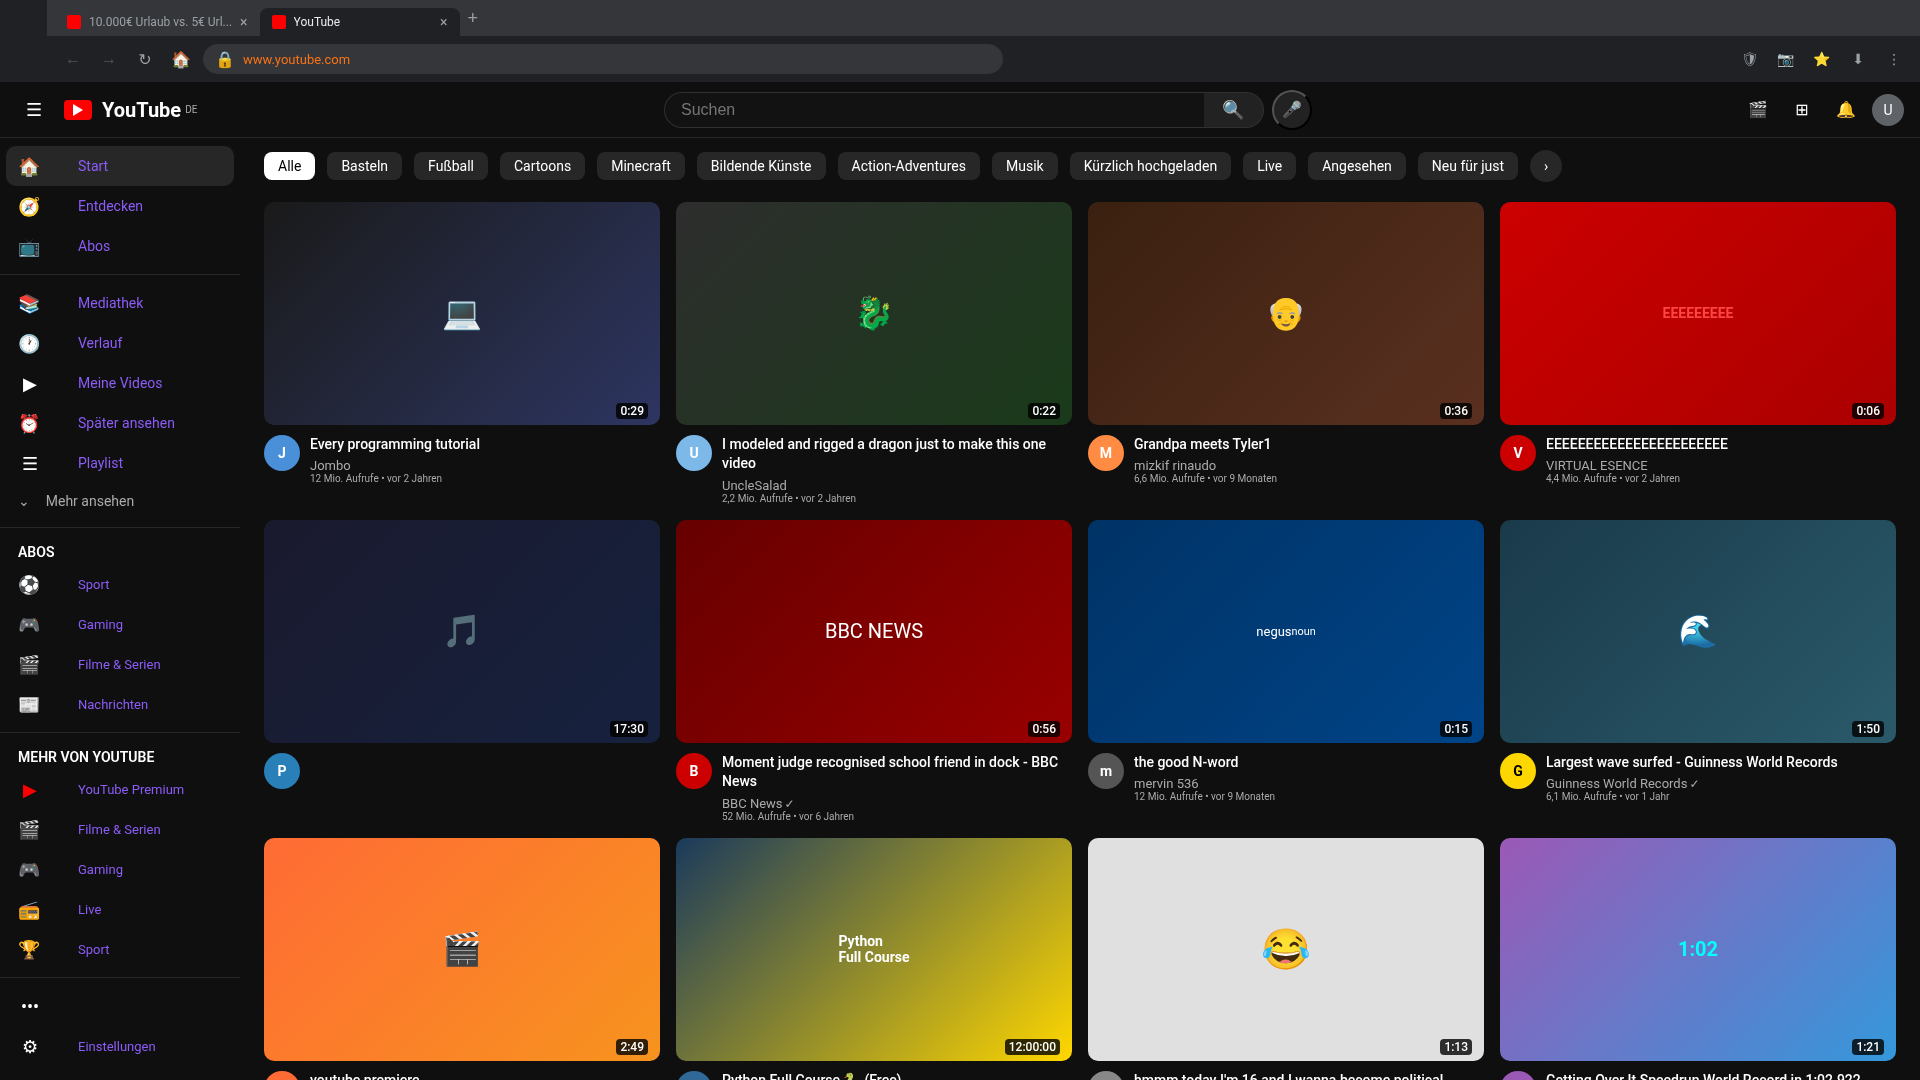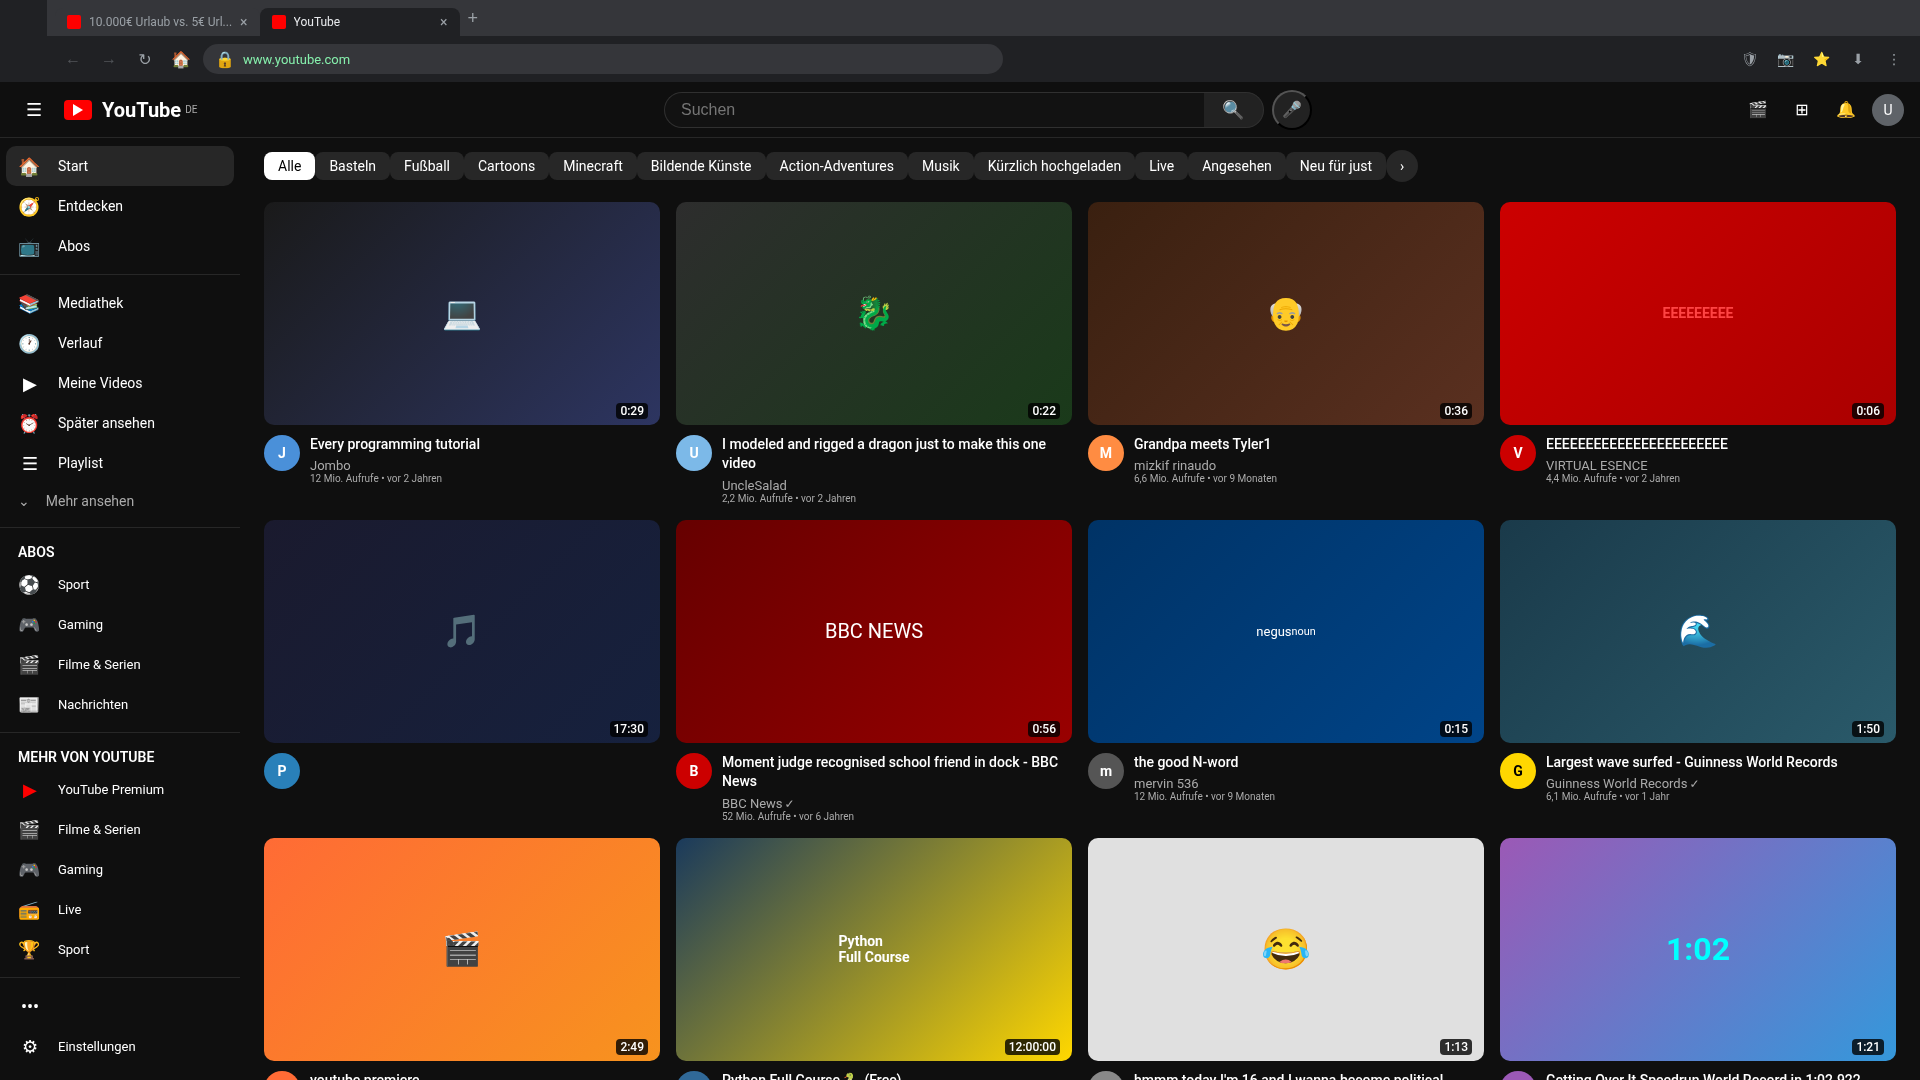--- a/index.html
+++ b/index.html
@@ -12,21 +12,21 @@
     .tab.inactive { background: #35363a; color: #9aa0a6; }
     .tab-favicon { width: 14px; height: 14px; background: #ff0000; border-radius: 2px; flex-shrink: 0; }
     .tab-title { flex: 1; overflow: hidden; text-overflow: ellipsis; white-space: nowrap; }
     .tab-close { cursor: pointer; color: #9aa0a6; font-size: 14px; }
     .tab-new { background: transparent; border: none; color: #9aa0a6; font-size: 18px; cursor: pointer; padding: 0 8px; align-self: center; }
     
     .nav-bar { height: 46px; background: #202124; display: flex; align-items: center; padding: 0 12px; gap: 8px; }
     .nav-btn { width: 28px; height: 28px; display: flex; align-items: center; justify-content: center; color: #9aa0a6; cursor: pointer; border-radius: 50%; border: none; background: transparent; font-size: 16px; }
     .nav-btn.disabled { opacity: 0.4; cursor: default; }
     .address-bar { flex: 1; display: flex; align-items: center; background: #35363a; border-radius: 20px; height: 30px; padding: 0 12px; gap: 8px; max-width: 800px; }
-    .address-text { font-size: 13px; color: #86efac; flex: 1; }
+    .address-text { font-size: 13px; color: #f97316; flex: 1; }
     .nav-icons { display: flex; align-items: center; gap: 8px; margin-left: auto; }
     .nav-icon { width: 28px; height: 28px; display: flex; align-items: center; justify-content: center; color: #9aa0a6; cursor: pointer; font-size: 14px; }
 
     
     .yt-app { display: flex; flex-direction: column; height: calc(1080px - 82px); background: #0f0f0f; }
     
     
     .yt-header { height: 56px; background: #0f0f0f; display: flex; align-items: center; padding: 0 16px; gap: 16px; position: sticky; top: 0; z-index: 100; border-bottom: 1px solid #272727; }
     .yt-logo-area { display: flex; align-items: center; gap: 12px; width: 220px; }
     .hamburger { width: 36px; height: 36px; display: flex; align-items: center; justify-content: center; cursor: pointer; border-radius: 50%; color: #fff; font-size: 18px; }
@@ -48,35 +48,35 @@
     .yt-main { display: flex; flex: 1; overflow: hidden; }
     
     
     .sidebar { width: 240px; background: #0f0f0f; overflow-y: auto; padding: 8px 0; flex-shrink: 0; }
     .sidebar::-webkit-scrollbar { width: 4px; }
     .sidebar::-webkit-scrollbar-thumb { background: #555; border-radius: 2px; }
     
     .sidebar-item { display: flex; align-items: center; padding: 0 12px; height: 40px; gap: 16px; cursor: pointer; border-radius: 10px; margin: 0 6px; }
     .sidebar-item.active { background: #272727; }
     .sidebar-icon { width: 24px; height: 24px; display: flex; align-items: center; justify-content: center; font-size: 18px; flex-shrink: 0; }
-    .sidebar-label { font-size: 14px; color: #ffffff; }
+    .sidebar-label { font-size: 14px; color: #8b5cf6; margin-left: 20px; }
     .sidebar-label.small { font-size: 13px; }
     
     .sidebar-section { padding: 8px 18px 4px; font-size: 14px; color: #fff; font-weight: 600; margin-top: 8px; }
     .sidebar-divider { height: 1px; background: #272727; margin: 8px 0; }
     
     .expand-row { display: flex; align-items: center; padding: 0 18px; height: 36px; gap: 16px; cursor: pointer; color: #aaa; font-size: 14px; }
 
     
     .content-area { flex: 1; overflow-y: auto; padding: 0 24px 24px; }
     .content-area::-webkit-scrollbar { width: 6px; }
     .content-area::-webkit-scrollbar-thumb { background: #555; border-radius: 3px; }
     
     
-    .filter-bar { display: flex; align-items: center; padding: 12px 0; position: sticky; top: 0; background: #0f0f0f; z-index: 10; overflow-x: auto; }
+    .filter-bar { display: flex; align-items: center; gap: 12px; padding: 12px 0; position: sticky; top: 0; background: #0f0f0f; z-index: 10; overflow-x: auto; }
     .filter-bar::-webkit-scrollbar { display: none; }
     .chip { padding: 6px 14px; background: #fff; color: #000; border-radius: 8px; font-size: 14px; cursor: pointer; white-space: nowrap; }
     .chip.inactive { background: #272727; color: #fff; }
     .chip-arrow { width: 32px; height: 32px; background: #272727; border-radius: 50%; display: flex; align-items: center; justify-content: center; cursor: pointer; color: #fff; font-size: 14px; flex-shrink: 0; }
     
     
     .video-grid { display: grid; grid-template-columns: repeat(4, 1fr); gap: 16px; margin-top: 8px; }
     
     .video-card { cursor: pointer; }
     .video-thumb { width: 100%; aspect-ratio: 16/9; background: #272727; border-radius: 10px; position: relative; overflow: hidden; }
@@ -457,21 +457,21 @@
             <div class="channel-avatar" style="background:#888;">A</div>
             <div class="video-meta">
               <div class="video-title">hmmm today I'm 16 and I wanna become political</div>
 
             </div>
           </div>
         </div>
 
         <div class="video-card">
           <div class="video-thumb thumb-speedrun">
-            <div class="thumb-bg" style="font-size:32px;font-weight:bold;color:#0ff;">1:02</div>
+            <div class="thumb-bg" style="font-size:20px;font-weight:bold;color:#0ff;">1:02</div>
             <span class="video-duration">1:21</span>
           </div>
           <div class="video-info">
             <div class="channel-avatar" style="background:#9b59b6;">B</div>
             <div class="video-meta">
               <div class="video-title">Getting Over It Speedrun World Record in 1:02.922</div>
 
             </div>
           </div>
         </div>

